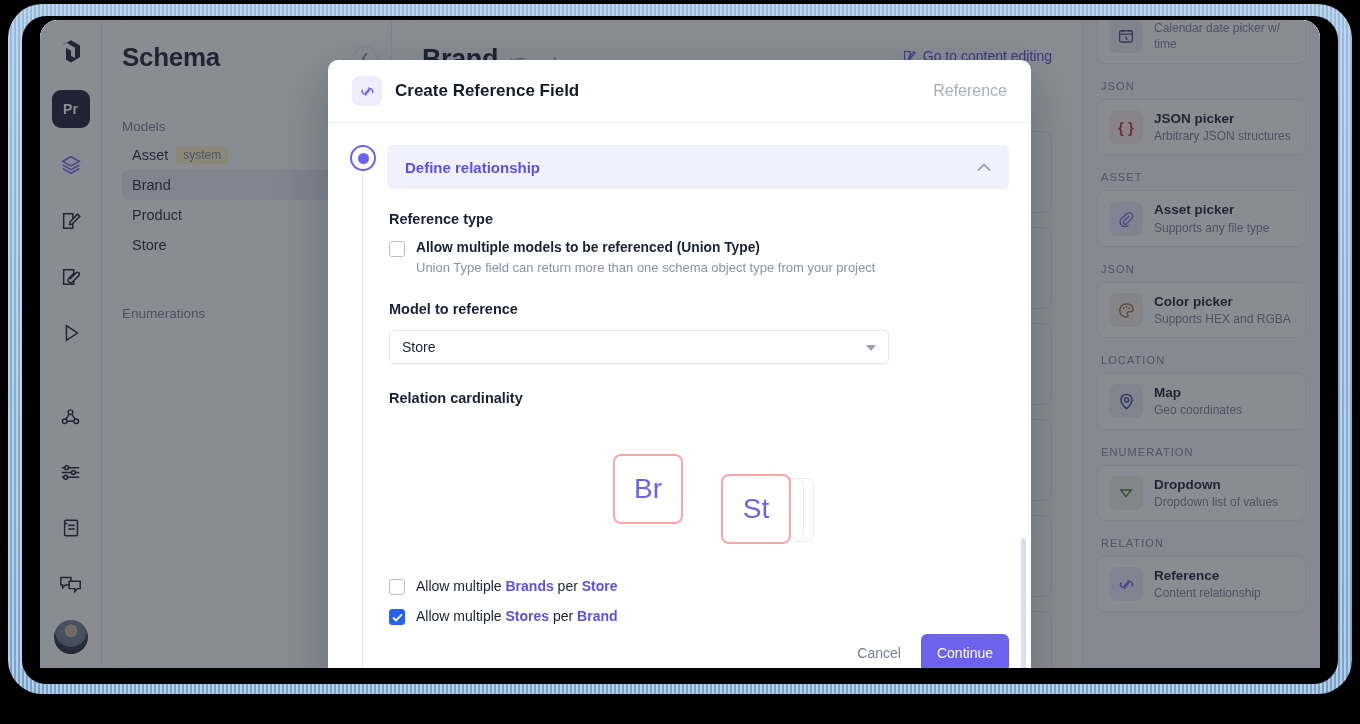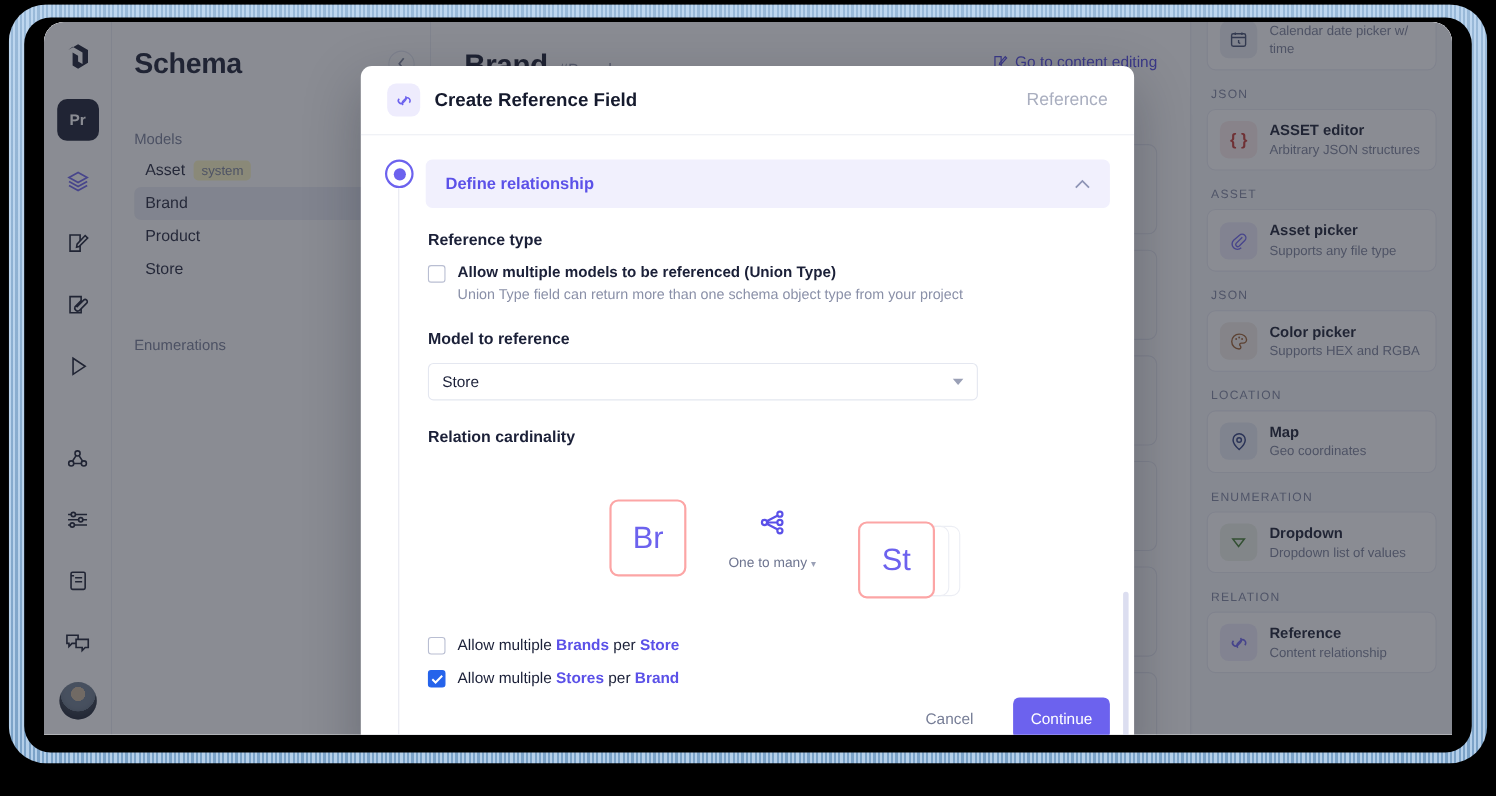--- a/index.html
+++ b/index.html
@@ -209,21 +209,21 @@
   .rel-mid { display:flex; flex-direction:column; align-items:center; gap:10px; }
   .rel-mid .cap { font-size: 12.5px; color:#6e7590; }
   .rel-mid .cap .caret { color:#9aa0b6; font-size: 9px; }
 
   .cb-list { margin-top: 34px; display:flex; flex-direction:column; gap: 13px; }
   .cb-list .cb-main { font-weight:400; font-size: 14px; }
   .cb-list .ent { color:#5b51e8; font-weight:700; }
 
   .actions {
     position:absolute; right: 22px; bottom: 28px;
-    display:flex; align-items:center; gap: 22px;
+    display:flex; align-items:center; gap: 6px;
   }
   .btn-cancel { font-size: 14px; color:#767d96; padding: 8px 14px; }
   .btn-primary {
     font-size: 14px; color:#fff; background:#6c62ee;
     border-radius: 6px; padding: 11px 16px; font-weight:400;
   }
 
   .m-scroll {
     position:absolute; right: 5px; top: 415px;
     width: 5px; height: 152px; border-radius: 3px; background:#dcdef0;
@@ -370,21 +370,21 @@
           <div>
             <div class="t-name"></div>
             <div class="t-desc">Calendar date picker w/ time</div>
           </div>
         </div>
 
         <div class="t-group">JSON</div>
         <div class="t-card">
           <div class="t-ico" style="background:#fbeceb;color:#c4362f">{ }</div>
           <div>
-            <div class="t-name">ASSET editor</div>
+            <div class="t-name">JSON picker</div>
             <div class="t-desc">Arbitrary JSON structures</div>
           </div>
         </div>
 
         <div class="t-group">ASSET</div>
         <div class="t-card">
           <div class="t-ico" style="background:#eeecfb">
             <svg width="18" height="18" viewBox="0 0 24 24" fill="none" stroke="#6c62ee" stroke-width="1.7">
                 <path d="M16.5 7.5 9 15a2.5 2.5 0 0 0 3.5 3.5l7-7a4.5 4.5 0 0 0-6.4-6.4L6 11.2a6.5 6.5 0 0 0 9.2 9.2"></path>
               </svg>
@@ -500,35 +500,20 @@
                 <svg width="10" height="6" viewBox="0 0 10 6" fill="#9aa0b6">
                     <path d="M0 0h10L5 6z"></path>
                   </svg>
               </span>
             </div>
 
             <div class="f-label" style="margin-top:26px">Relation cardinality</div>
 
             <div class="card-row">
               <div class="ent-card">Br</div>
-              <div class="rel-mid">
-                <span>
-                  <svg width="28" height="28" viewBox="0 0 24 24" fill="none" stroke="#5b51e8" stroke-width="1.7">
-                      <circle cx="18" cy="5.5" r="2"></circle>
-                      <circle cx="18" cy="18.5" r="2"></circle>
-                      <circle cx="18" cy="12" r="2"></circle>
-                      <circle cx="6" cy="12" r="2"></circle>
-                      <path d="M8 12h8M7.7 11 16.3 6.5M7.7 13l8.6 4.5"></path>
-                    </svg>
-                </span>
-                <span class="cap">
-                  <span>One to many</span>
-                  <span class="caret"> ▾</span>
-                </span>
-              </div>
               <div class="stack">
                 <div class="ent-card">St</div>
               </div>
             </div>
 
             <div class="cb-list">
               <div class="cb-row">
                 <div class="cb"></div>
                 <div class="cb-main"><span>Allow multiple </span><span class="ent">Brands</span><span> per </span><span class="ent">Store</span></div>
               </div>

